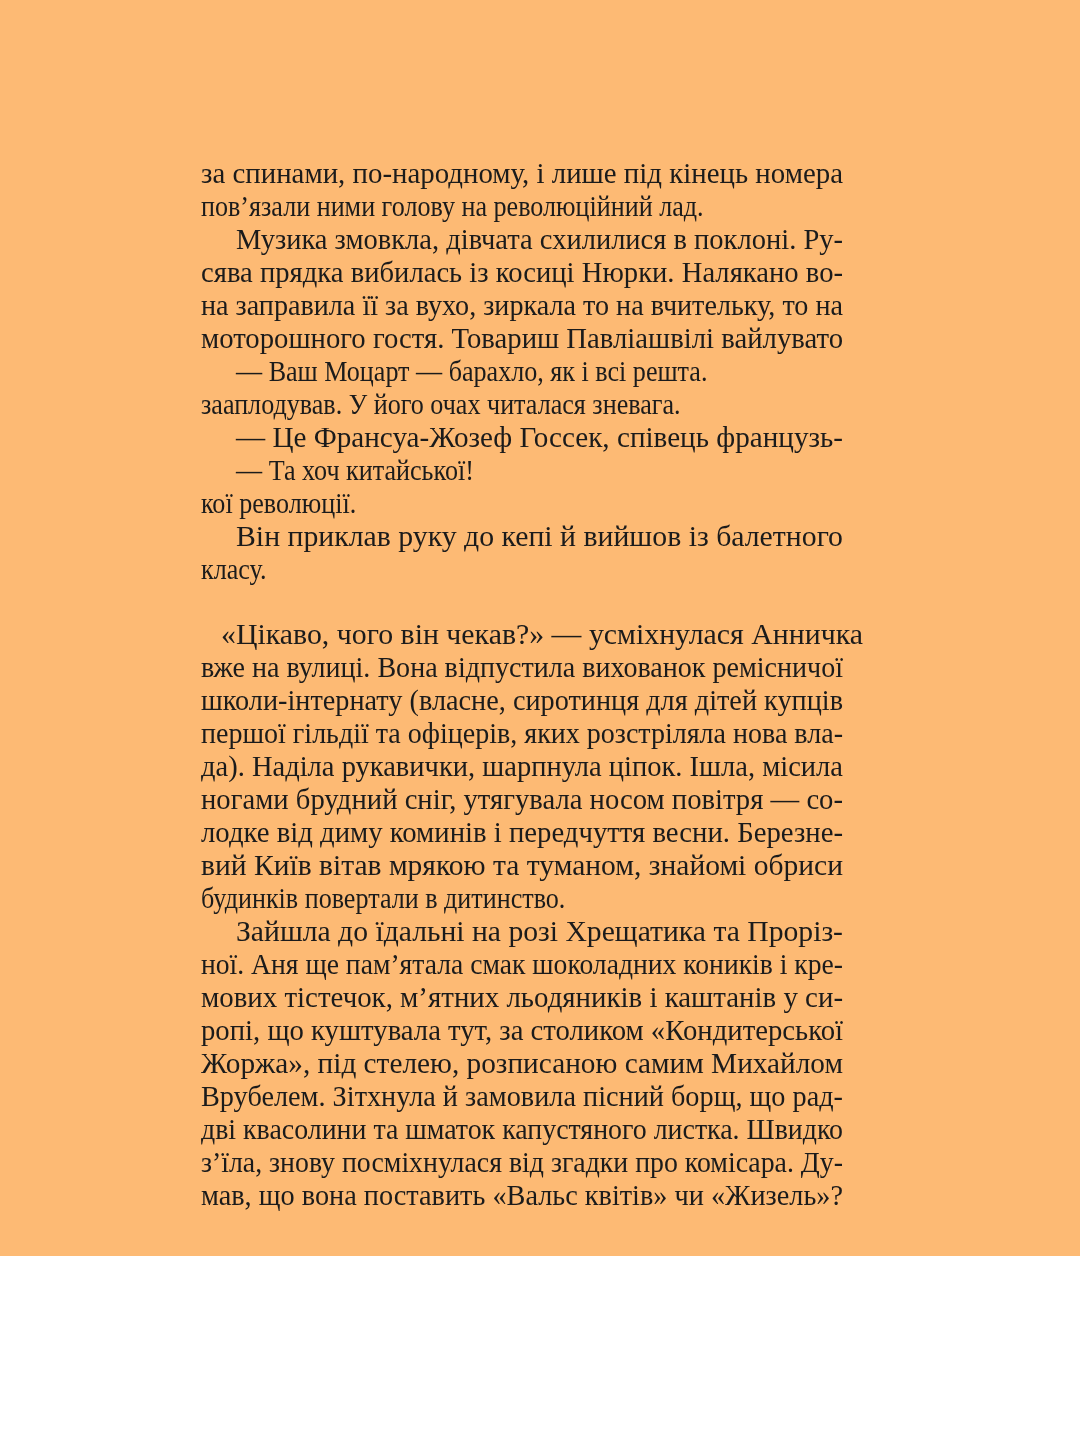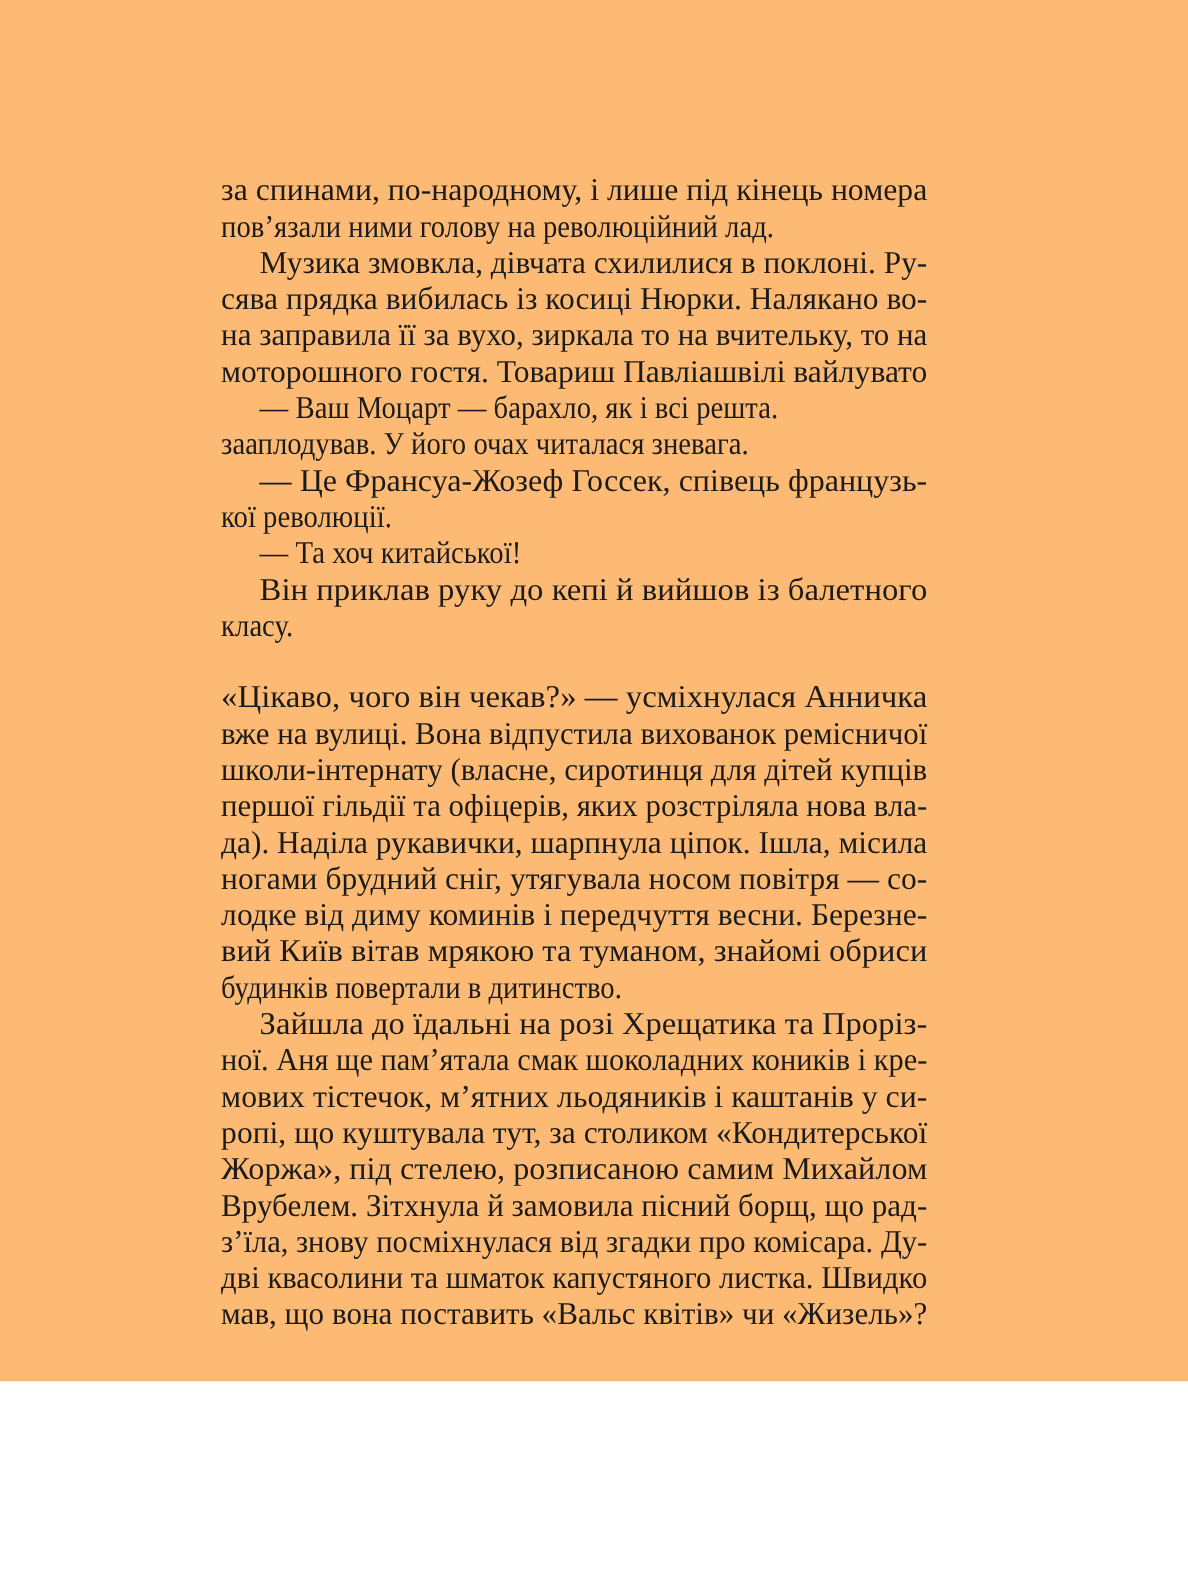--- a/index.html
+++ b/index.html
@@ -23,21 +23,21 @@
     top: 157px;
     width: 642px;
   }
   .line {
     height: 33px;
     line-height: 33px;
     font-size: 29px;
     white-space: nowrap;
   }
   .line.indent { padding-left: 35px; }
-  .line.gap { margin-top: 32px; }
+  .line.gap { margin-top: 32px; margin-left: 20px; }
   .fit {
     display: inline-block;
     transform-origin: 0 50%;
     white-space: nowrap;
   }
   .folio {
     position: absolute;
     top: 1284px;
     left: 201px;
     width: 642px;
@@ -55,39 +55,39 @@
 
   <div class="line j"><span class="fit" style="transform: scaleX(0.995204);">за спинами, по-народному, і лише під кінець номера</span></div>
       <div class="line"><span class="fit" style="transform: scaleX(0.9);">пов’язали ними голову на революційний лад.</span></div>
       <div class="line indent j"><span class="fit" style="transform: scaleX(0.983095);">Музика змовкла, дівчата схилилися в поклоні. Ру-</span></div>
       <div class="line j"><span class="fit" style="transform: scaleX(0.987574);">сява прядка вибилась із косиці Нюрки. Налякано во-</span></div>
       <div class="line j"><span class="fit" style="transform: scaleX(0.970522);">на заправила її за вухо, зиркала то на вчительку, то на</span></div>
       <div class="line j"><span class="fit" style="transform: scaleX(0.990693);">моторошного гостя. Товариш Павліашвілі вайлувато</span></div>
       <div class="line indent"><span class="fit" style="transform: scaleX(0.9);">— Ваш Моцарт — барахло, як і всі решта.</span></div>
       <div class="line"><span class="fit" style="transform: scaleX(0.9);">зааплодував. У його очах читалася зневага.</span></div>
       <div class="line indent j"><span class="fit" style="transform: scaleX(1.00517);">— Це Франсуа-Жозеф Госсек, співець французь-</span></div>
+      <div class="line indent"><span class="fit" style="transform: scaleX(0.9);">— Та хоч китайської!</span></div>
       <div class="line"><span class="fit" style="transform: scaleX(0.9);">кої революції.</span></div>
-      <div class="line indent"><span class="fit" style="transform: scaleX(0.9);">— Та хоч китайської!</span></div>
       <div class="line indent j"><span class="fit" style="transform: scaleX(1.0265);">Він приклав руку до кепі й вийшов із балетного</span></div>
       <div class="line"><span class="fit" style="transform: scaleX(0.9);">класу.</span></div>
       <div class="line j gap"><span class="fit" style="transform: scaleX(1.02879);">«Цікаво, чого він чекав?» — усміхнулася Анничка</span></div>
       <div class="line j"><span class="fit" style="transform: scaleX(0.96771);">вже на вулиці. Вона відпустила вихованок ремісничої</span></div>
       <div class="line j"><span class="fit" style="transform: scaleX(0.974434);">школи-інтернату (власне, сиротинця для дітей купців</span></div>
       <div class="line j"><span class="fit" style="transform: scaleX(0.966549);">першої гільдії та офіцерів, яких розстріляла нова вла-</span></div>
       <div class="line j"><span class="fit" style="transform: scaleX(0.983484);">да). Наділа рукавички, шарпнула ціпок. Ішла, місила</span></div>
       <div class="line j"><span class="fit" style="transform: scaleX(0.988476);">ногами брудний сніг, утягувала носом повітря — со-</span></div>
       <div class="line j"><span class="fit" style="transform: scaleX(0.991004);">лодке від диму коминів і передчуття весни. Березне-</span></div>
       <div class="line j"><span class="fit" style="transform: scaleX(1.01872);">вий Київ вітав мрякою та туманом, знайомі обриси</span></div>
       <div class="line"><span class="fit" style="transform: scaleX(0.9);">будинків повертали в дитинство.</span></div>
       <div class="line indent j"><span class="fit" style="transform: scaleX(1.02237);">Зайшла до їдальні на розі Хрещатика та Проріз-</span></div>
       <div class="line j"><span class="fit" style="transform: scaleX(0.952611);">ної. Аня ще пам’ятала смак шоколадних коників і кре-</span></div>
       <div class="line j"><span class="fit" style="transform: scaleX(0.995831);">мових тістечок, м’ятних льодяників і каштанів у си-</span></div>
       <div class="line j"><span class="fit" style="transform: scaleX(0.990287);">ропі, що куштувала тут, за столиком «Кондитерської</span></div>
       <div class="line j"><span class="fit" style="transform: scaleX(1.01005);">Жоржа», під стелею, розписаною самим Михайлом</span></div>
       <div class="line j"><span class="fit" style="transform: scaleX(0.974827);">Врубелем. Зітхнула й замовила пісний борщ, що рад-</span></div>
+      <div class="line j"><span class="fit" style="transform: scaleX(0.961528);">дві квасолини та шматок капустяного листка. Швидко</span></div>
       <div class="line j"><span class="fit" style="transform: scaleX(0.95926);">з’їла, знову посміхнулася від згадки про комісара. Ду-</span></div>
-      <div class="line j"><span class="fit" style="transform: scaleX(0.961528);">дві квасолини та шматок капустяного листка. Швидко</span></div>
       <div class="line j"><span class="fit" style="transform: scaleX(0.975128);">мав, що вона поставить «Вальс квітів» чи «Жизель»?</span></div>
     </section>
   <footer class="folio">
     <span>4</span>
   </footer>
 </div>
 
 </body></html>

